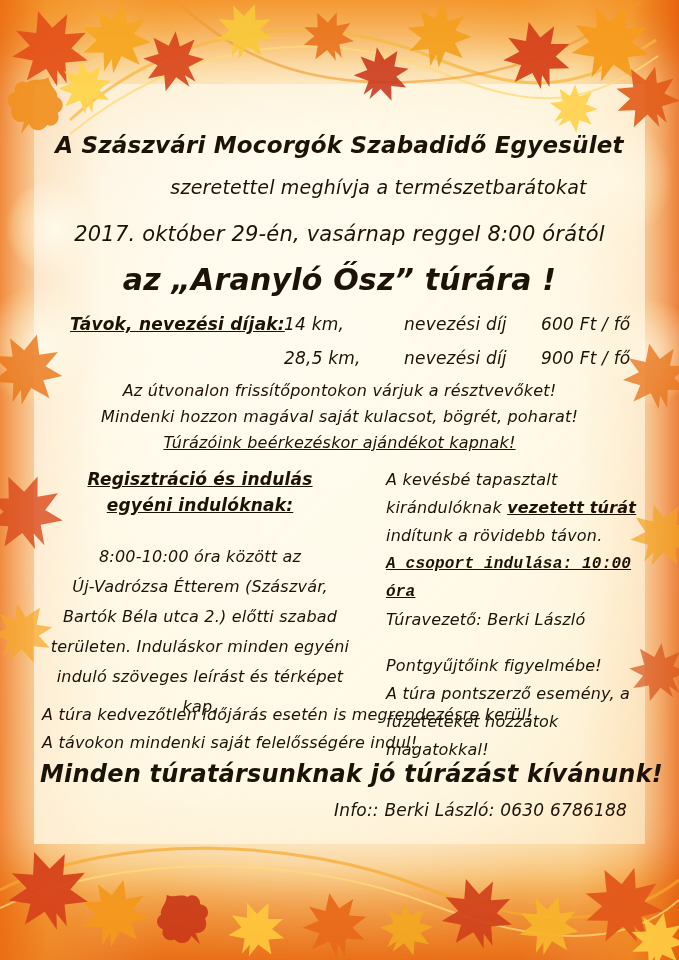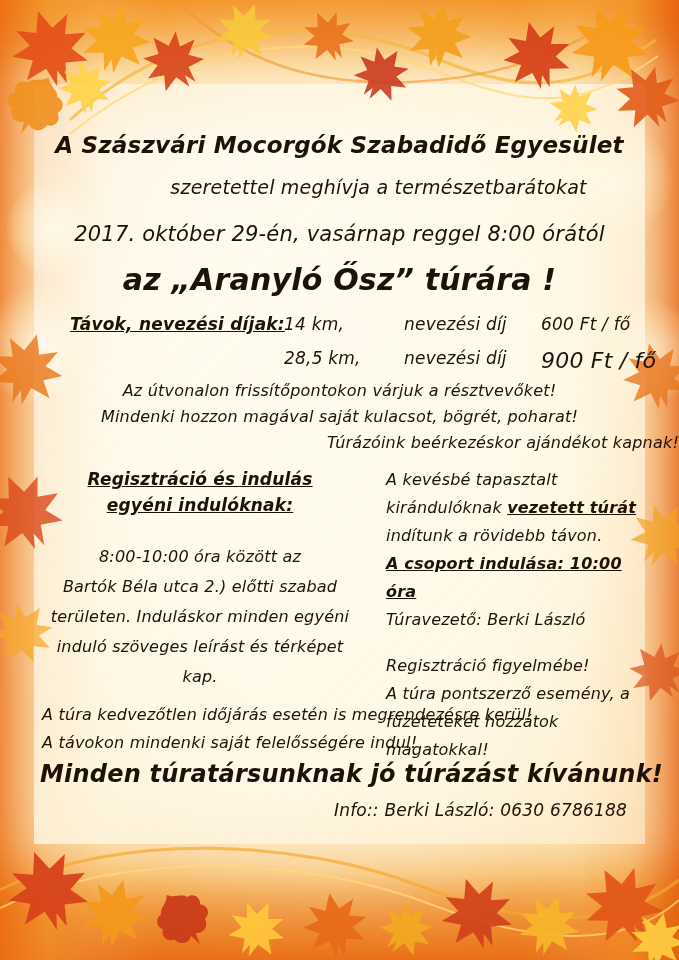--- a/index.html
+++ b/index.html
@@ -112,37 +112,37 @@
   .fees-label {
     left: 70px; top: 314px;
     font-size: 17px; font-weight: 600;
     text-decoration: underline;
   }
   .fee-dist-1 { left: 284px; top: 314px; font-size: 17px; }
   .fee-txt-1  { left: 404px; top: 314px; font-size: 17px; }
   .fee-amt-1  { left: 541px; top: 314px; font-size: 17px; }
   .fee-dist-2 { left: 284px; top: 348px; font-size: 17px; }
   .fee-txt-2  { left: 404px; top: 348px; font-size: 17px; }
-  .fee-amt-2  { left: 541px; top: 348px; font-size: 22px; }
+  .fee-amt-2  { left: 541px; top: 348px; font-size: 17px; }
 
   .note1 { left: 0; top: 381px; width: 679px; text-align: center; font-size: 16px; }
   .note2 { left: 0; top: 407px; width: 679px; text-align: center; font-size: 16px; }
   .note2 span { }
-  .note3 { left: 0; top: 433px; width: 679px; text-align: right; font-size: 16px; }
+  .note3 { left: 0; top: 433px; width: 679px; text-align: center; font-size: 16px; text-decoration: underline; }
 
   
   .colL { position: absolute; left: 42px; top: 466px; width: 316px; text-align: center; }
   .colL .h { font-size: 17px; font-weight: 600; text-decoration: underline; line-height: 26px; font-style: italic; }
   .colL .p { font-size: 16px; line-height: 30px; margin-top: 24px; }
 
   
   .colR { position: absolute; left: 386px; top: 466px; width: 268px; text-align: left; }
   .colR .p { font-size: 16px; line-height: 28px; }
   .colR .u { text-decoration: underline; font-weight: 600; }
-  .colR .b { font-weight: 600; text-decoration: underline; }
+  .colR .b { font-weight: 600; text-decoration: underline; font-family: Liberation Mono, monospace; }
   .colR .gap { height: 18px; }
 
   .foot1 { left: 42px; top: 705px; font-size: 16px; }
   .foot2 { left: 42px; top: 733px; font-size: 16px; }
   .closing {
     left: 12px; top: 760px; width: 679px; text-align: center;
     font-size: 24px; font-weight: 700;
   }
   .info { left: 0; top: 800px; width: 679px; text-align: right; padding-right: 52px;
           box-sizing: border-box; font-size: 17px; }
@@ -342,34 +342,35 @@
 
     <div class="t hand note1">Az útvonalon frissítőpontokon várjuk a résztvevőket!</div>
     <div class="t hand note2"><span>Mindenki hozzon magával saját kulacsot, bögrét, poharat!</span></div>
     <div class="t hand note3">Túrázóink beérkezéskor ajándékot kapnak!</div>
 
     <div class="hand colL">
       <div class="h">Regisztráció és indulás</div>
       <div class="h">egyéni indulóknak:</div>
       <div class="p">
         <div>8:00-10:00 óra között az</div>
+        <div>Új-Vadrózsa Étterem (Szászvár,</div>
         <div>Bartók Béla utca 2.) előtti szabad</div>
         <div>területen. Induláskor minden egyéni</div>
         <div>induló szöveges leírást és térképet kap.</div>
       </div>
     </div>
 
     <div class="hand colR">
       <div class="p">A kevésbé tapasztalt</div>
       <div class="p"><span>kirándulóknak </span><span class="u">vezetett túrát</span></div>
       <div class="p">indítunk a rövidebb távon.</div>
       <div class="p b">A csoport indulása: 10:00 óra</div>
       <div class="p">Túravezető: Berki László</div>
       <div class="gap"></div>
-      <div class="p">Regisztráció figyelmébe!</div>
+      <div class="p">Pontgyűjtőink figyelmébe!</div>
       <div class="p">A túra pontszerző esemény, a</div>
       <div class="p">füzeteteket hozzátok magatokkal!</div>
     </div>
 
     <div class="t hand foot1">A túra kedvezőtlen időjárás esetén is megrendezésre kerül!</div>
     <div class="t hand foot2">A távokon mindenki saját felelősségére indul!</div>
     <div class="t hand closing">Minden túratársunknak jó túrázást kívánunk!</div>
     <div class="t hand info">Info:: Berki László: 0630 6786188</div>
 
   </div>

